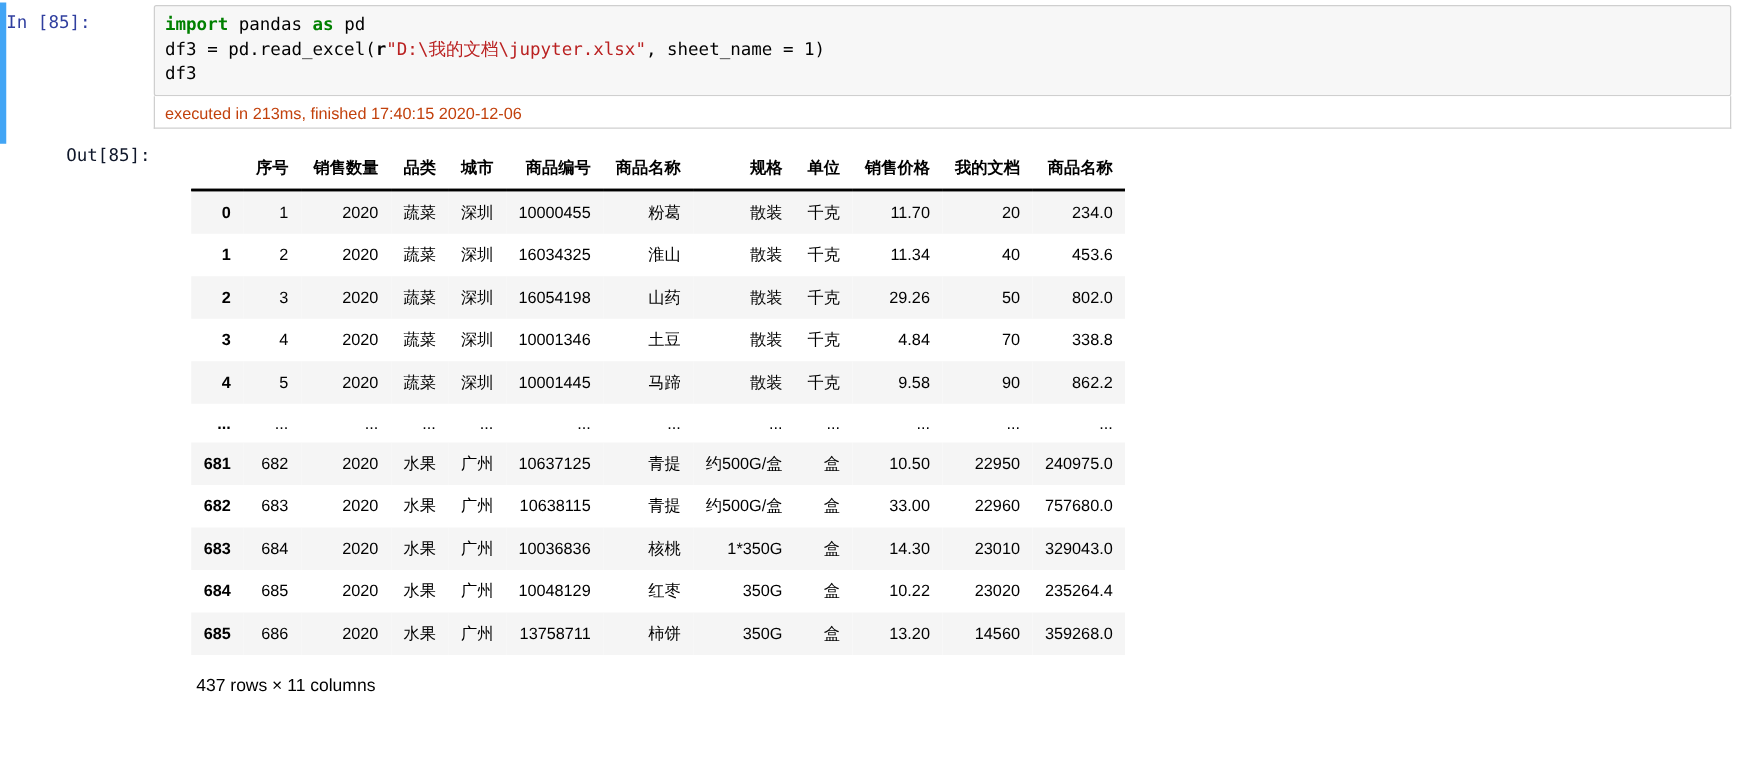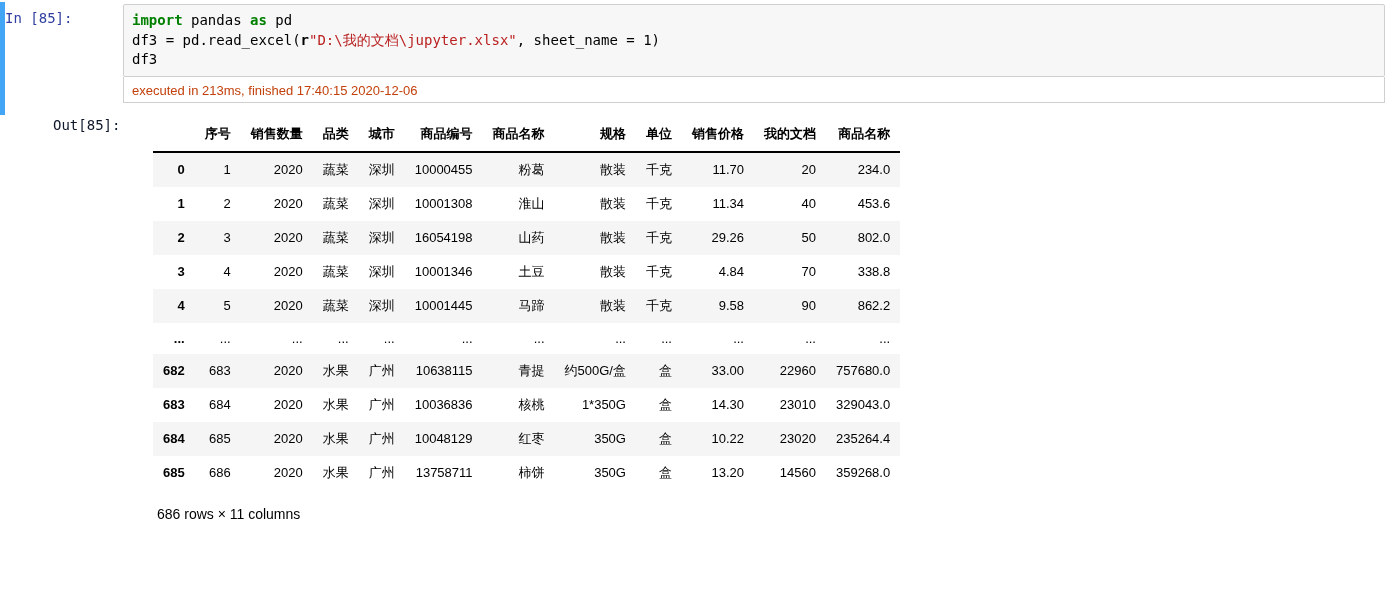--- a/index.html
+++ b/index.html
@@ -142,21 +142,21 @@
             <td>11.70</td>
             <td>20</td>
             <td>234.0</td>
           </tr>
           <tr>
             <th>1</th>
             <td>2</td>
             <td>2020</td>
             <td>蔬菜</td>
             <td>深圳</td>
-            <td>10001308</td>
+            <td>16034325</td>
             <td>淮山</td>
             <td>散装</td>
             <td>千克</td>
             <td>11.34</td>
             <td>40</td>
             <td>453.6</td>
           </tr>
           <tr>
             <th>2</th>
             <td>3</td>
@@ -207,20 +207,34 @@
             <td>...</td>
             <td>...</td>
             <td>...</td>
             <td>...</td>
             <td>...</td>
             <td>...</td>
             <td>...</td>
             <td>...</td>
           </tr>
           <tr>
+            <th>681</th>
+            <td>682</td>
+            <td>2020</td>
+            <td>水果</td>
+            <td>广州</td>
+            <td>10637125</td>
+            <td>青提</td>
+            <td>约500G/盒</td>
+            <td>盒</td>
+            <td>10.50</td>
+            <td>22950</td>
+            <td>240975.0</td>
+          </tr>
+          <tr>
             <th>682</th>
             <td>683</td>
             <td>2020</td>
             <td>水果</td>
             <td>广州</td>
             <td>10638115</td>
             <td>青提</td>
             <td>约500G/盒</td>
             <td>盒</td>
             <td>33.00</td>
@@ -265,16 +279,16 @@
             <td>柿饼</td>
             <td>350G</td>
             <td>盒</td>
             <td>13.20</td>
             <td>14560</td>
             <td>359268.0</td>
           </tr>
         </tbody>
     </table>
 
-    <div class="df-footer">686 rows × 11 columns</div>
+    <div class="df-footer">437 rows × 11 columns</div>
 
   </div>
 </div>
 
 </body></html>

